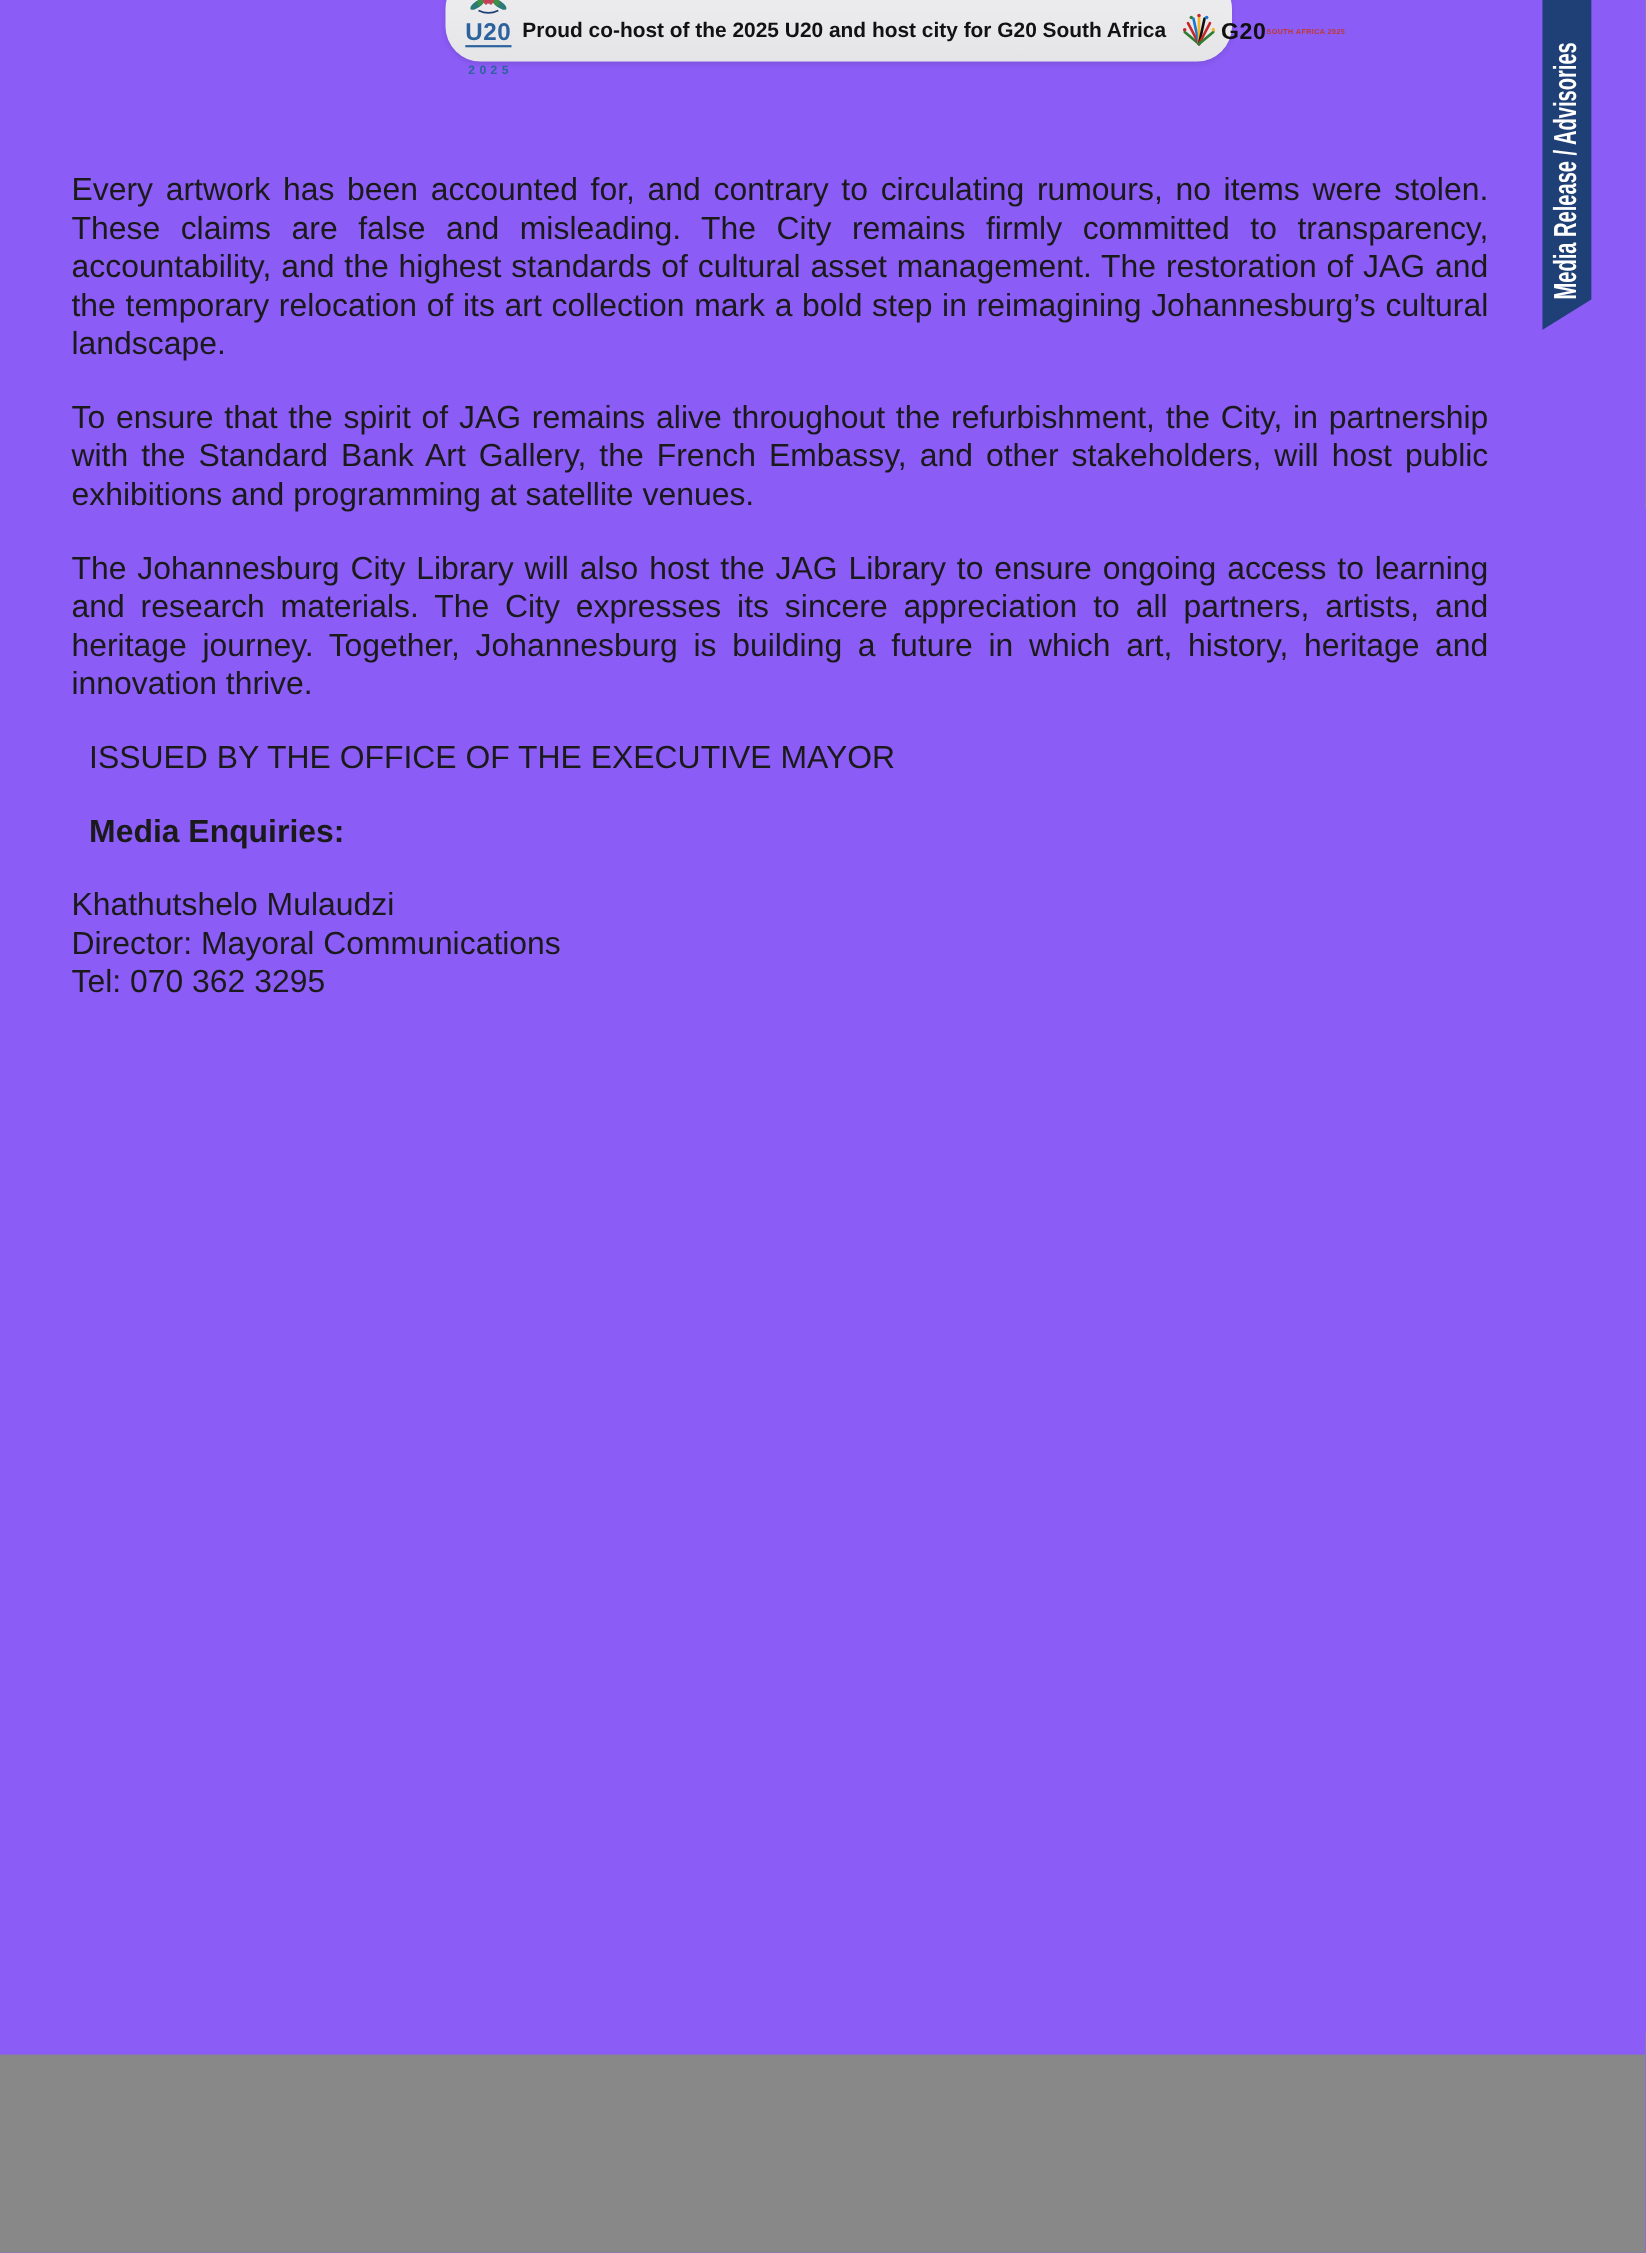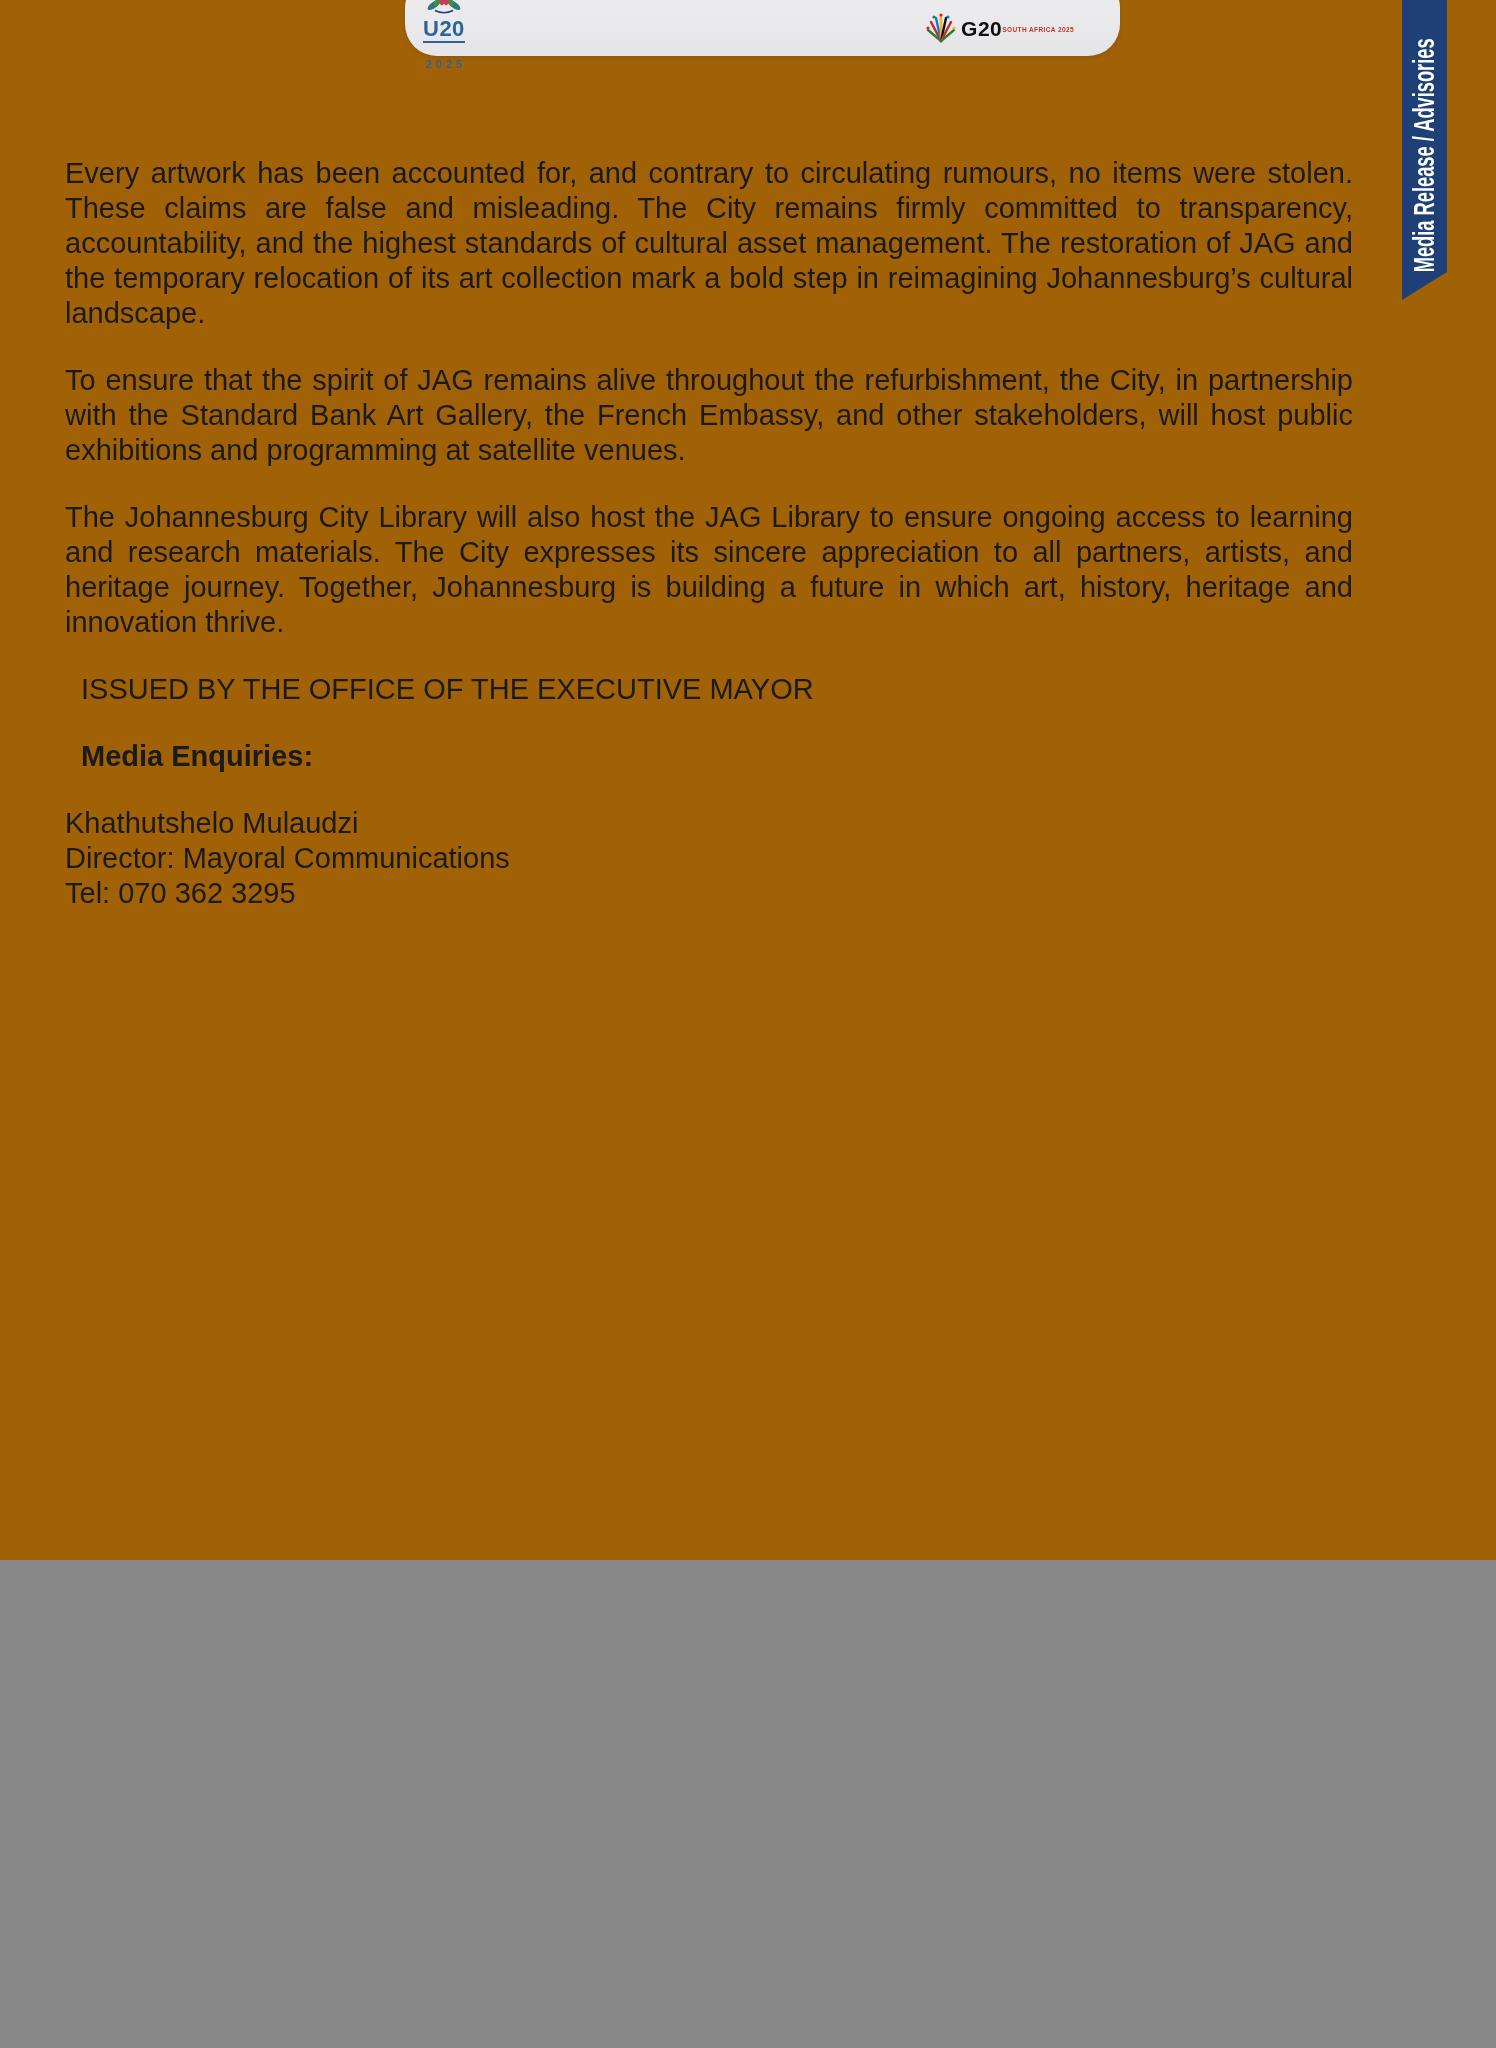--- a/index.html
+++ b/index.html
@@ -1,20 +1,20 @@
 <!DOCTYPE html>
 <html><head>
 <meta charset="utf-8">
 <style>
   html,body{margin:0;padding:0;background:#888;}
   .page{
     position:relative;
-    width:1496px;height:1560px;
+    width:1496px;height:1868px;
     margin:0 auto;
-    background:#a16207;
+    background:#8b5cf6;
     overflow:hidden;
     font-family:"Liberation Sans", sans-serif;
   }
 
   
   .cohost-banner{
     position:absolute;left:405px;top:-24px;width:715px;height:80px;
     border-radius:32px;
     background:linear-gradient(180deg,#efeff1 0%,#e5e5e7 100%);
     box-shadow:0 2px 5px rgba(0,0,0,0.10);
@@ -81,20 +81,21 @@
           <circle cx="13" cy="4" r="1.5" fill="#e5a93d"></circle>
           <circle cx="17" cy="2.5" r="1.5" fill="#e5a93d"></circle>
           <circle cx="21" cy="4" r="1.5" fill="#e5a93d"></circle>
           <path d="M8 21.5 Q17 26 26 21.5" stroke="#1f4077" stroke-width="1.6" fill="none"></path>
         </svg>
       </span>
       <span class="u20-name">U20</span>
       <span class="u20-year">2025</span>
     </div>
 
+    <div class="cohost-text">Proud co-host of the 2025 U20 and host city for G20 South Africa</div>
 
     <div class="g20-logo">
       <span>
         <svg width="40" height="30" viewBox="0 0 40 30">
           <g stroke-linecap="round" stroke-width="2.4" fill="none">
             <path d="M20 28 L7 17" stroke="#2f7d32"></path>
             <path d="M20 28 L10 9" stroke="#c62828"></path>
             <path d="M20 28 L15 5" stroke="#1976d2"></path>
             <path d="M20 28 L20 3" stroke="#f3b229"></path>
             <path d="M20 28 L25 5" stroke="#111111"></path>

